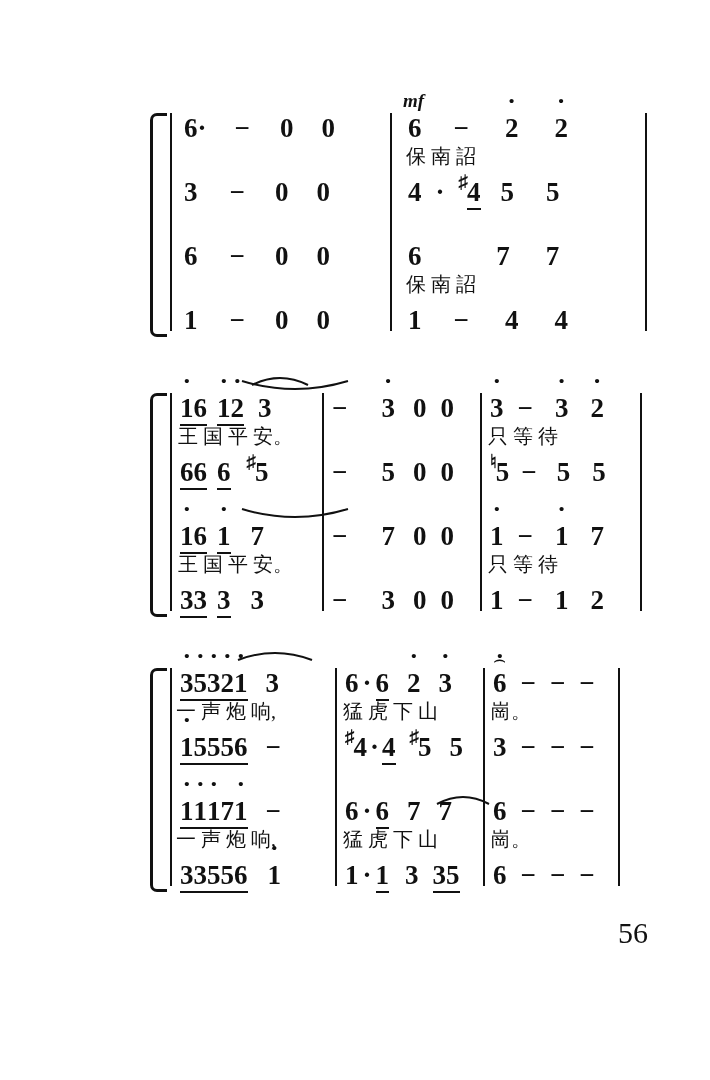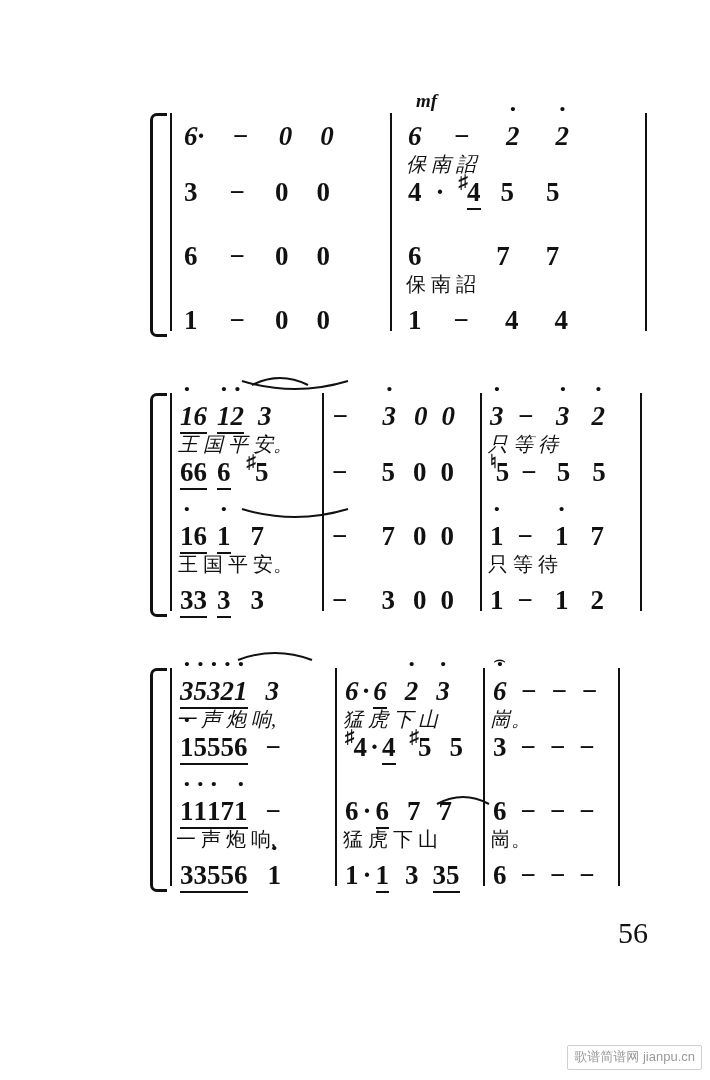--- a/index.html
+++ b/index.html
@@ -52,21 +52,21 @@
   .measure {
     position: absolute;
   }
 
   
   .voice {
     position: absolute;
     height: 54px;
     white-space: nowrap;
   }
-  .v1 { top: 26px; font-style: italic; }
+  .v1 { top: 18px; }
   .v2 { top: 82px; }
   .v3 { top: 146px; }
   .v4 { top: 210px; }
 
   
   .n {
     position: relative;
     display: inline-block;
     font-family: "Liberation Serif", serif;
     font-size: 27px;
@@ -177,21 +177,21 @@
   }
 </style>
 </head>
 <body>
 
 <div class="page">
 
   <div class="system sys1">
     <div class="brace"></div>
 
-    <div class="expr" style="left:266px; top:-5px;">mf</div>
+    <div class="expr" style="left:253px; top:-5px;">mf</div>
 
     <div class="barline" style="left:20px; top:18px; height:218px;"></div>
     <div class="barline" style="left:240px; top:18px; height:218px;"></div>
     <div class="barline" style="left:495px; top:18px; height:218px;"></div>
 
     <div class="measure" style="left:34px; top:0; width:200px;">
       <div class="voice v1">
         <span class="n">6</span><span class="augdot">·</span>
         <span class="dash" style="margin-left:24px;">−</span>
         <span class="n" style="margin-left:26px;">0</span>
@@ -436,14 +436,13 @@
       </div>
 
       <svg class="arc" width="56" height="14" style="left:-58px; top:142px;">
         <path d="M2,12 Q28,-2 54,12" stroke="#111" stroke-width="2" fill="none"></path>
       </svg>
     </div>
   </div>
 
   <div class="pageno">56</div>
 
-  <div class="watermark">歌谱简谱网 jianpu.cn</div>
 </div>
 
 </body></html>

